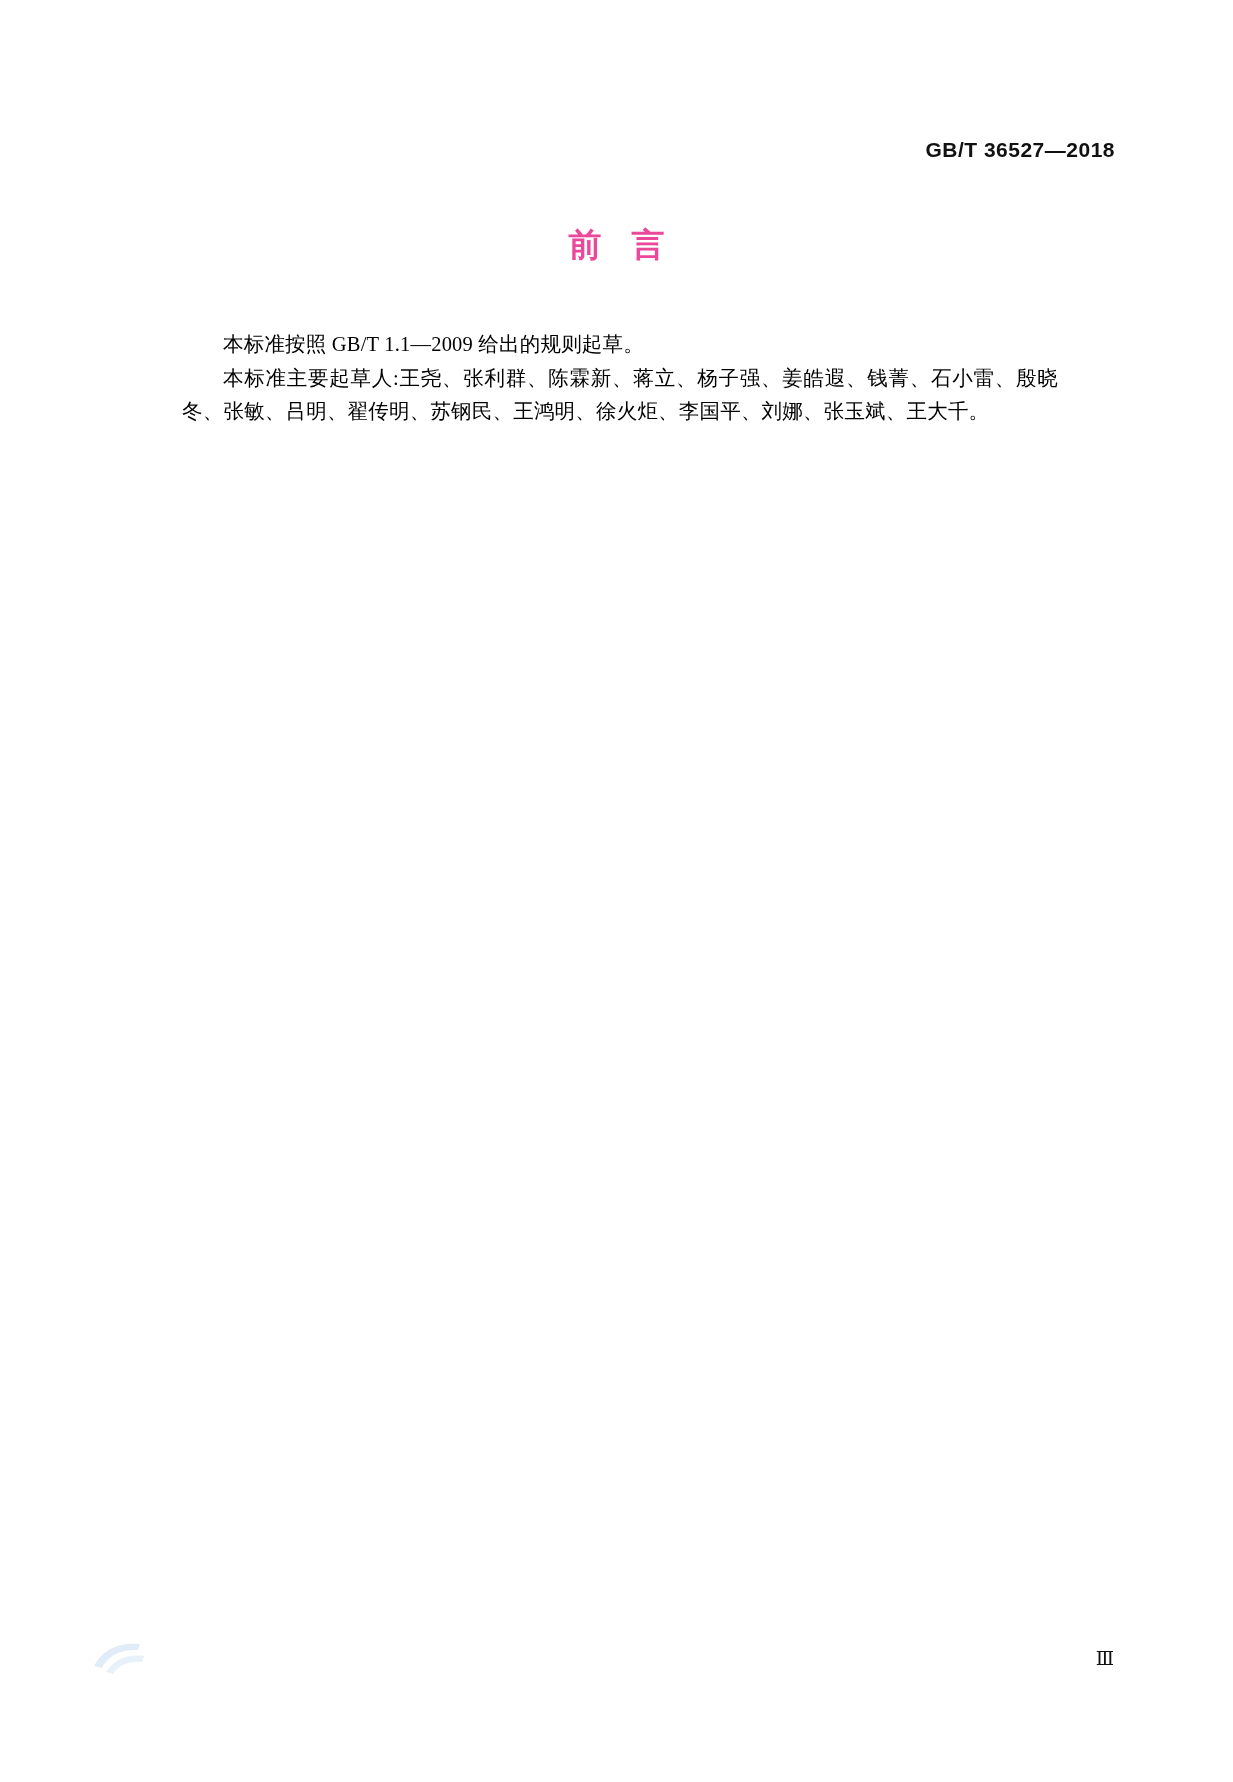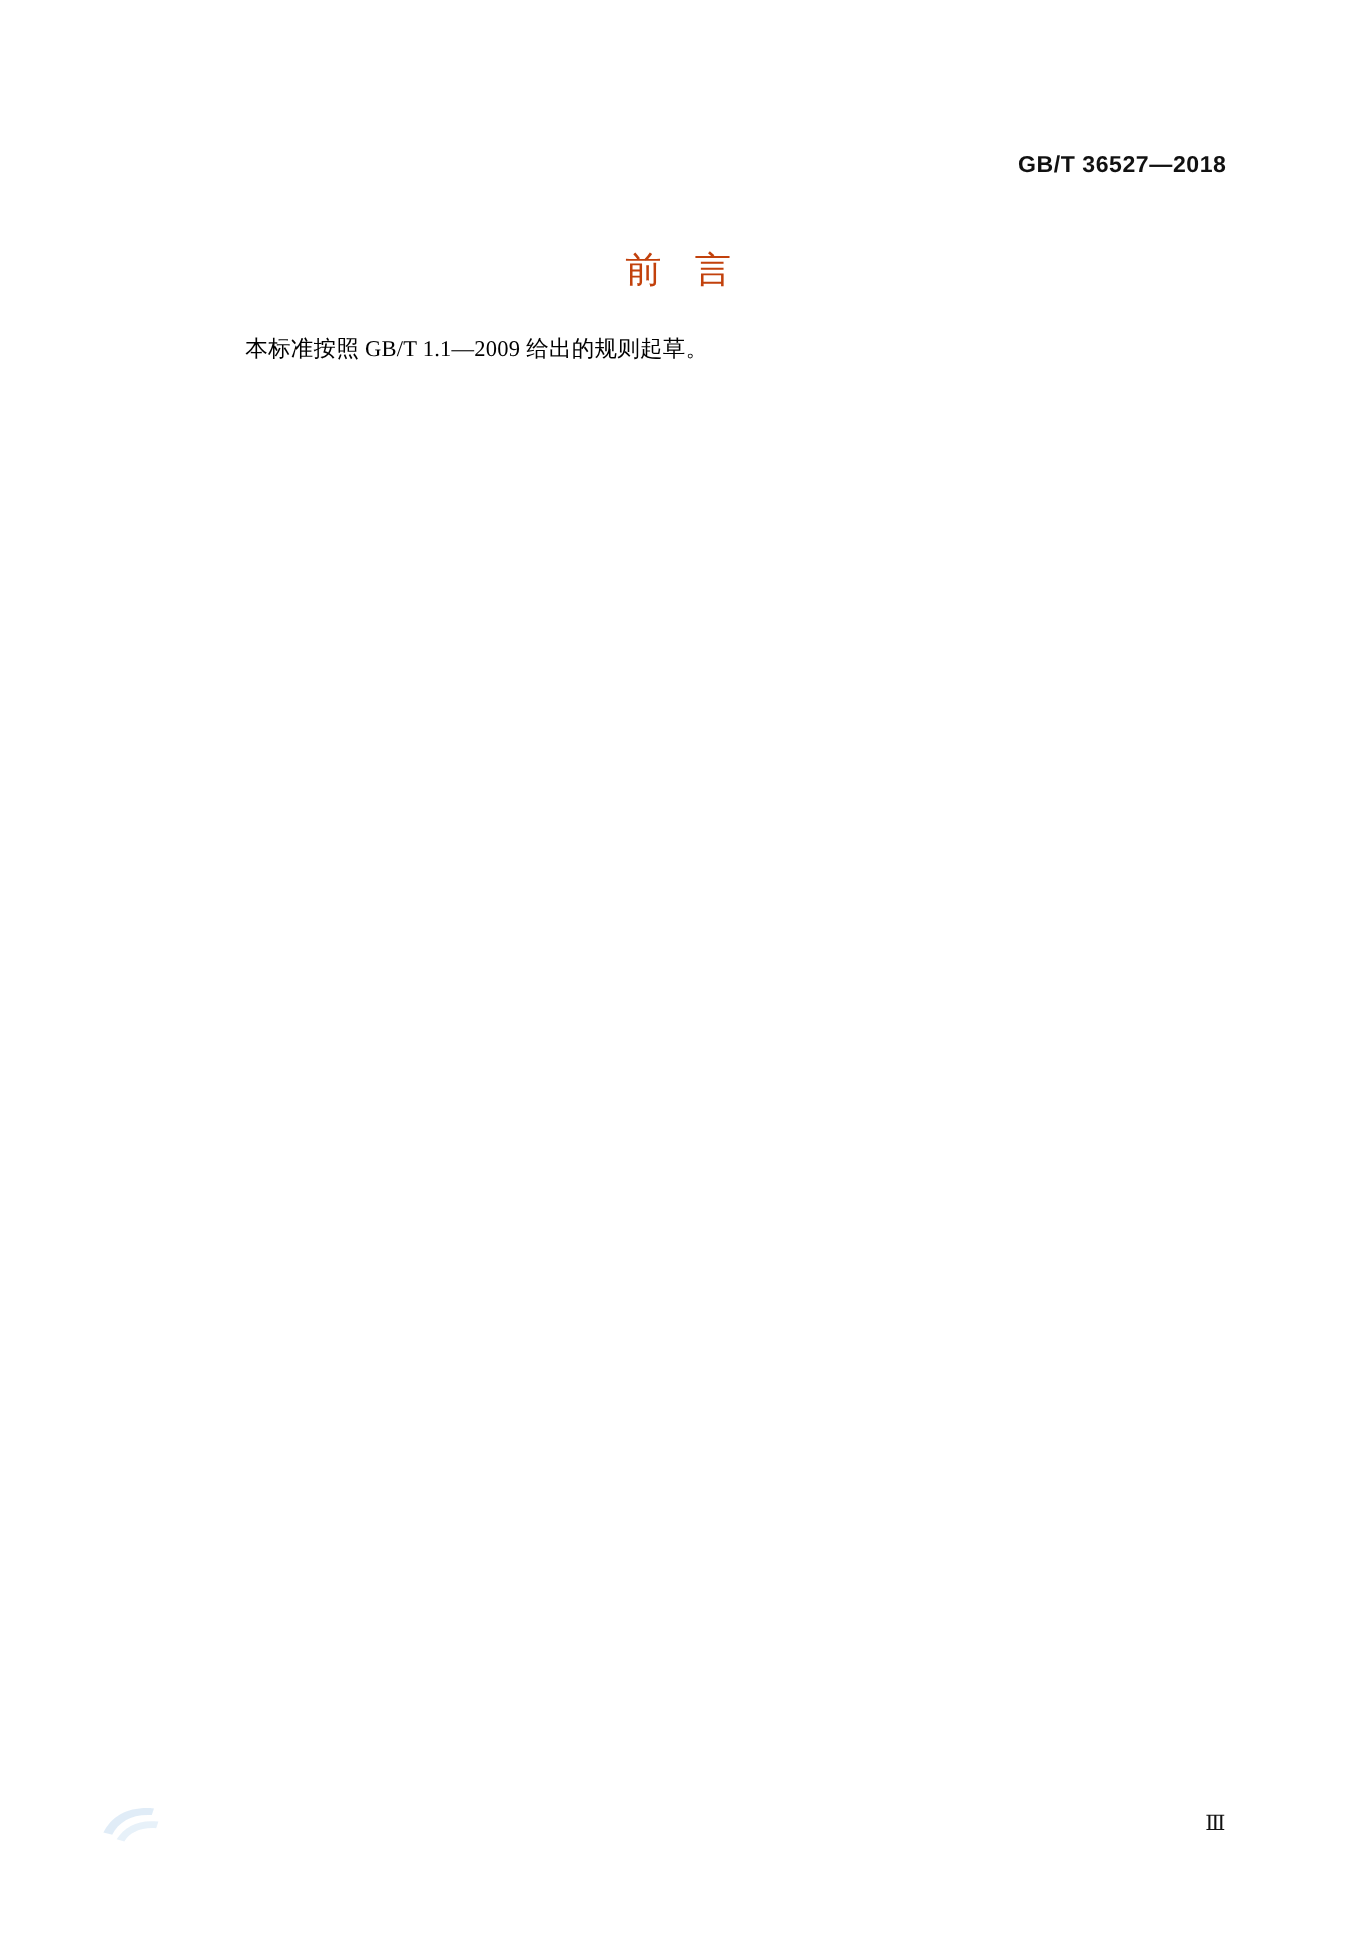--- a/index.html
+++ b/index.html
@@ -31,28 +31,28 @@
     white-space: nowrap;
   }
   .title {
     position: absolute;
     top: 207px;
     left: 0;
     width: 100%;
     text-align: center;
     font-family: "DejaVu Sans", "Liberation Sans", sans-serif;
     font-size: 33px;
-    font-weight: normal;
+    font-weight: bold;
     letter-spacing: 30px;
     text-indent: 30px;
-    color: #c2410c;
+    color: #ec4899;
   }
   .body-block {
     position: absolute;
-    top: 286px;
+    top: 312px;
     left: 182px;
     width: 876px;
   }
   .para {
     font-size: 20.5px;
     line-height: 33.5px;
     text-align: justify;
     text-justify: inter-ideograph;
     text-indent: 2em;
     margin: 0 0 0 0;
@@ -83,20 +83,21 @@
 <body>
 
 <div class="page">
 
   <div class="header-std-no">GB/T 36527—2018</div>
 
   <div class="title">前言</div>
 
   <div class="body-block">
     <p class="para">本标准按照 GB/T 1.1—2009 给出的规则起草。</p>
+    <p class="para">本标准主要起草人:王尧、张利群、陈霖新、蒋立、杨子强、姜皓遐、钱菁、石小雷、殷晓冬、张敏、吕明、翟传明、苏钢民、王鸿明、徐火炬、李国平、刘娜、张玉斌、王大千。</p>
   </div>
 
   <svg class="watermark" viewBox="0 0 70 46">
     <path d="M6 34 C14 18, 30 10, 52 12 L50 18 C32 17, 20 24, 14 36 Z" fill="#5a9bd5"></path>
     <path d="M18 40 C26 28, 38 22, 56 24 L54 30 C40 29, 30 34, 25 42 Z" fill="#7fb4e0"></path>
   </svg>
 
   <div class="footer-page-no">Ⅲ</div>
 
 </div>

